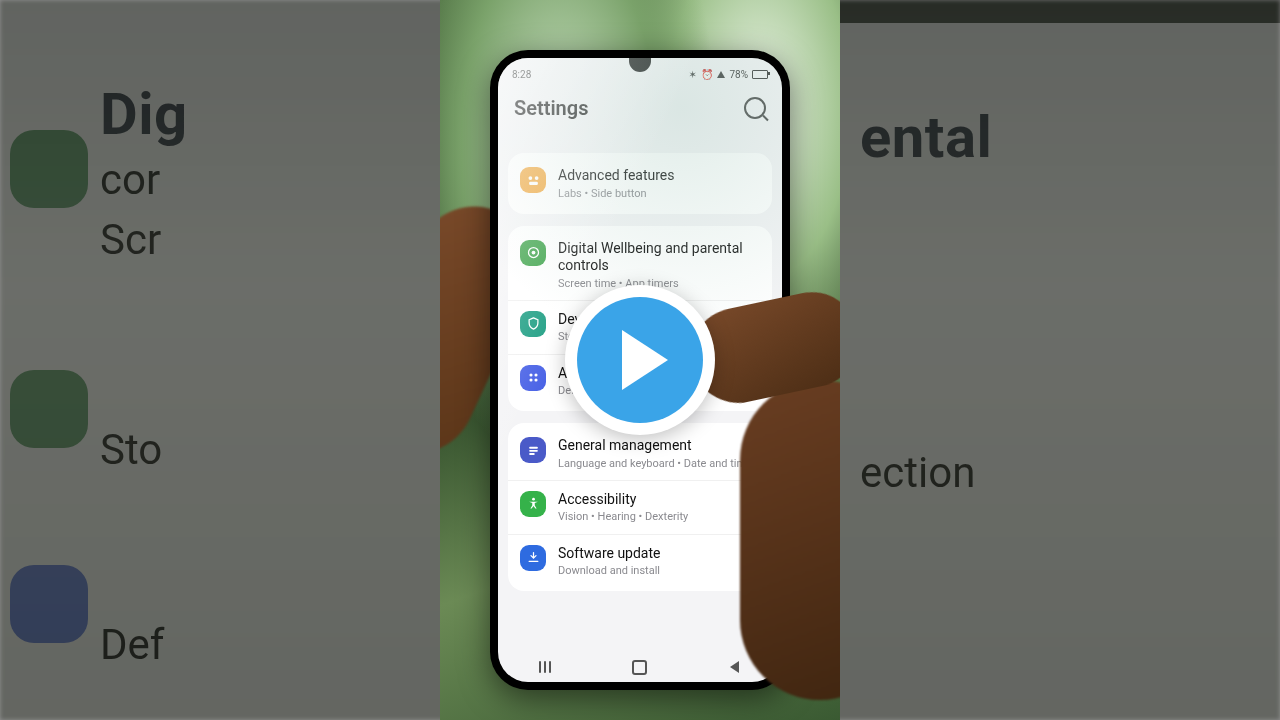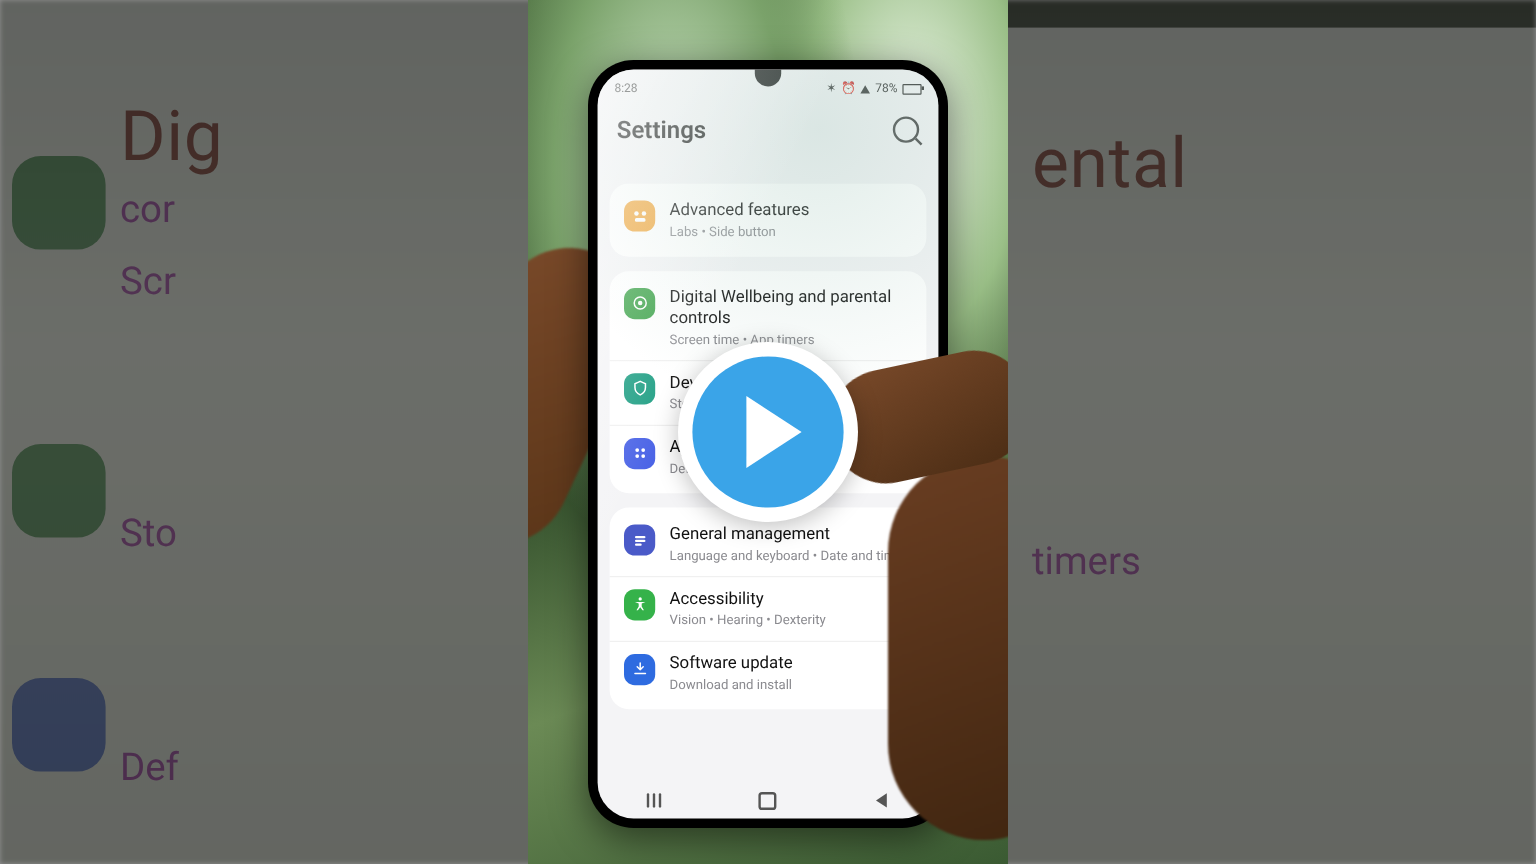--- a/index.html
+++ b/index.html
@@ -10,22 +10,22 @@
         rgba(90,100,80,.8) 40%,
         rgba(70,80,60,.85) 100%);
       filter:blur(2px);}
   .bg-overlay{position:absolute;inset:0;background:rgba(0,0,0,.55);}
 
   
   .ghost-col{position:absolute;top:0;width:440px;height:720px;overflow:hidden;
              background:#ccc;opacity:.35;filter:grayscale(.3) blur(.5px);}
   .ghost-col.left {left:0;}
   .ghost-col.right{right:0;margin-top:23px;}
-  .ghost-col .ghost-line{position:absolute;left:100px;font-size:58px;color:#7f1d1d;font-weight:400;letter-spacing:.5px;}
-  .ghost-col .ghost-sub {position:absolute;left:100px;font-size:32px;color:#a21caf;}
+  .ghost-col .ghost-line{position:absolute;left:100px;font-size:58px;color:#0f172a;font-weight:700;letter-spacing:.5px;}
+  .ghost-col .ghost-sub {position:absolute;left:100px;font-size:42px;color:#000000;}
   .ghost-icon{position:absolute;left:10px;width:78px;height:78px;border-radius:24px;}
   .ghost-icon.green{background:#2a7a3a;}
   .ghost-icon.blue {background:#3456d0;}
 
   
   .video-frame{position:absolute;left:440px;top:0;width:400px;height:720px;overflow:hidden;}
   .nature{position:absolute;inset:0;
           background:
             radial-gradient(ellipse at 30% 20%, #cfe6c8 0%, #7aa26a 25%, transparent 40%),
             radial-gradient(ellipse at 80% 15%, #eef7ea 0%, #9abf87 20%, transparent 35%),
@@ -120,21 +120,21 @@
   <span class="ghost-line" style="top:80px">Dig</span>
   <span class="ghost-sub" style="top:155px">cor</span>
   <span class="ghost-sub" style="top:215px">Scr</span>
   <div class="ghost-icon green" style="top:370px"></div>
   <span class="ghost-sub" style="top:425px">Sto</span>
   <div class="ghost-icon blue" style="top:565px"></div>
   <span class="ghost-sub" style="top:620px">Def</span>
 </div>
 <div class="ghost-col right">
   <span class="ghost-line" style="top:80px;left:20px">ental</span>
-  <span class="ghost-sub" style="top:425px;left:20px">timers</span>
+  <span class="ghost-sub" style="top:425px;left:20px">ection</span>
 </div>
 
 <div class="video-frame">
   <div class="nature"></div>
   <div class="thumb l"></div>
   <div class="hand-r"></div>
   <div class="finger"></div>
 
   <div class="phone">
     <div class="screen">

